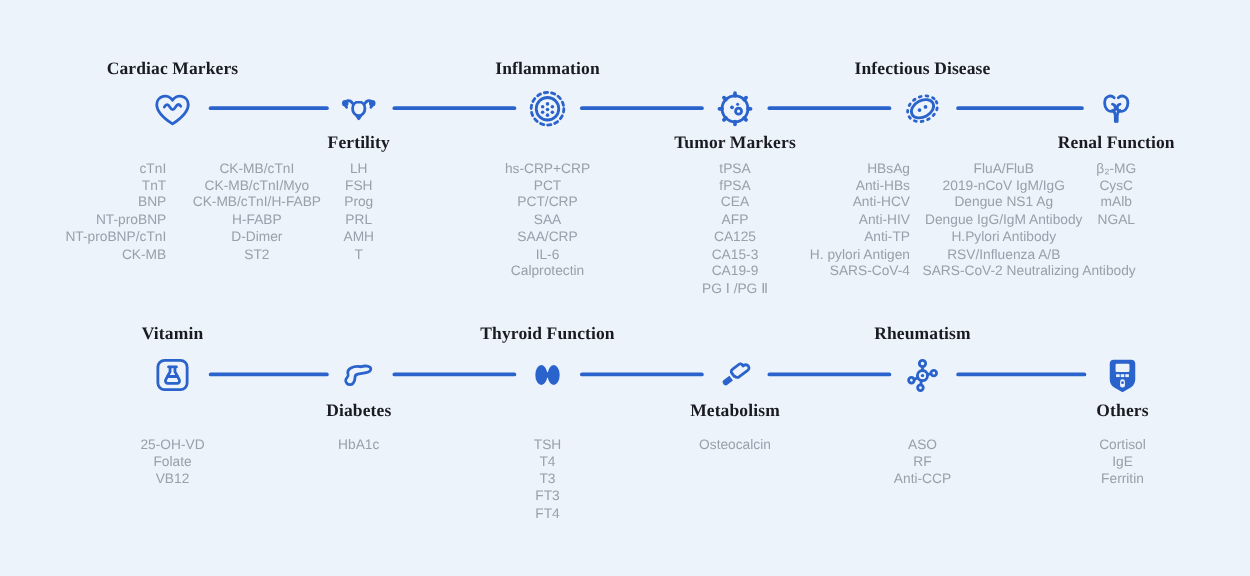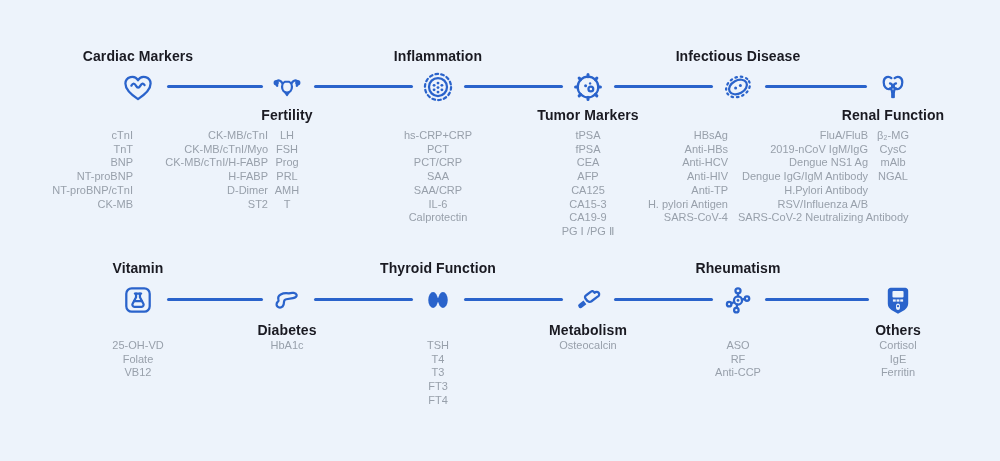--- a/index.html
+++ b/index.html
@@ -5,45 +5,45 @@
   html,body{margin:0;padding:0;}
   body{
     width:1000px;height:461px;position:relative;overflow:hidden;
     background:#edf3fb;
     font-family:"Liberation Sans","DejaVu Sans",sans-serif;
     -webkit-font-smoothing:antialiased;
   }
   .section{position:absolute;top:0;height:100%;width:260px;left:calc(var(--cx) - 130px);}
   .title{
     position:absolute;left:0;width:100%;text-align:center;white-space:nowrap;
-    font-size:14px;font-weight:700;color:#1a1a22;letter-spacing:.1px;
+    font-size:14px;font-weight:700;color:#1a1a22;letter-spacing:.1px;font-family:Liberation Serif, serif;
   }
   .row1 .title.above{top:48px}
   .row1 .title.below{top:107px}
   .row2 .title.above{top:260px}
   .row2 .title.below{top:322px}
   .icon{
     position:absolute;left:50%;transform:translateX(-50%);
     width:38px;height:38px;display:flex;align-items:center;justify-content:center;
   }
   .row1 .icon{top:68px}
   .row2 .icon{top:281px}
   .icon svg{width:36px;height:36px;stroke:#2a63cb;fill:none;stroke-width:1.5;stroke-linecap:round;stroke-linejoin:round;}
   .icon svg .fill{fill:#2a63cb;stroke:none;}
   .icon svg .bgfill{fill:#edf3fb;stroke:none;}
   .tests{
     position:absolute;left:0;width:100%;text-align:center;
     font-size:11px;line-height:13.7px;color:#98a0ab;white-space:nowrap;
   }
   .row1 .tests{top:129px}
-  .row2 .tests{top:339px}
+  .row2 .tests{top:350px}
   .tests.two-col{display:flex;text-align:initial;}
   .tests .col{width:50%;}
   .tests .col.left{text-align:right;padding-right:5px;}
-  .tests .col.right{text-align:right;padding-left:5px;}
+  .tests .col.right{text-align:center;padding-left:5px;}
   .line{position:absolute;height:3px;border-radius:2px;background:#2a63cb;}
   .line.r1{top:85px}
   .line.r2{top:298px}
 </style>
 </head>
 <body>
 
 <div class="line r1" style="left:167px;width:96px"></div>
 <div class="line r1" style="left:314px;width:99px"></div>
 <div class="line r1" style="left:464px;width:99px"></div>

